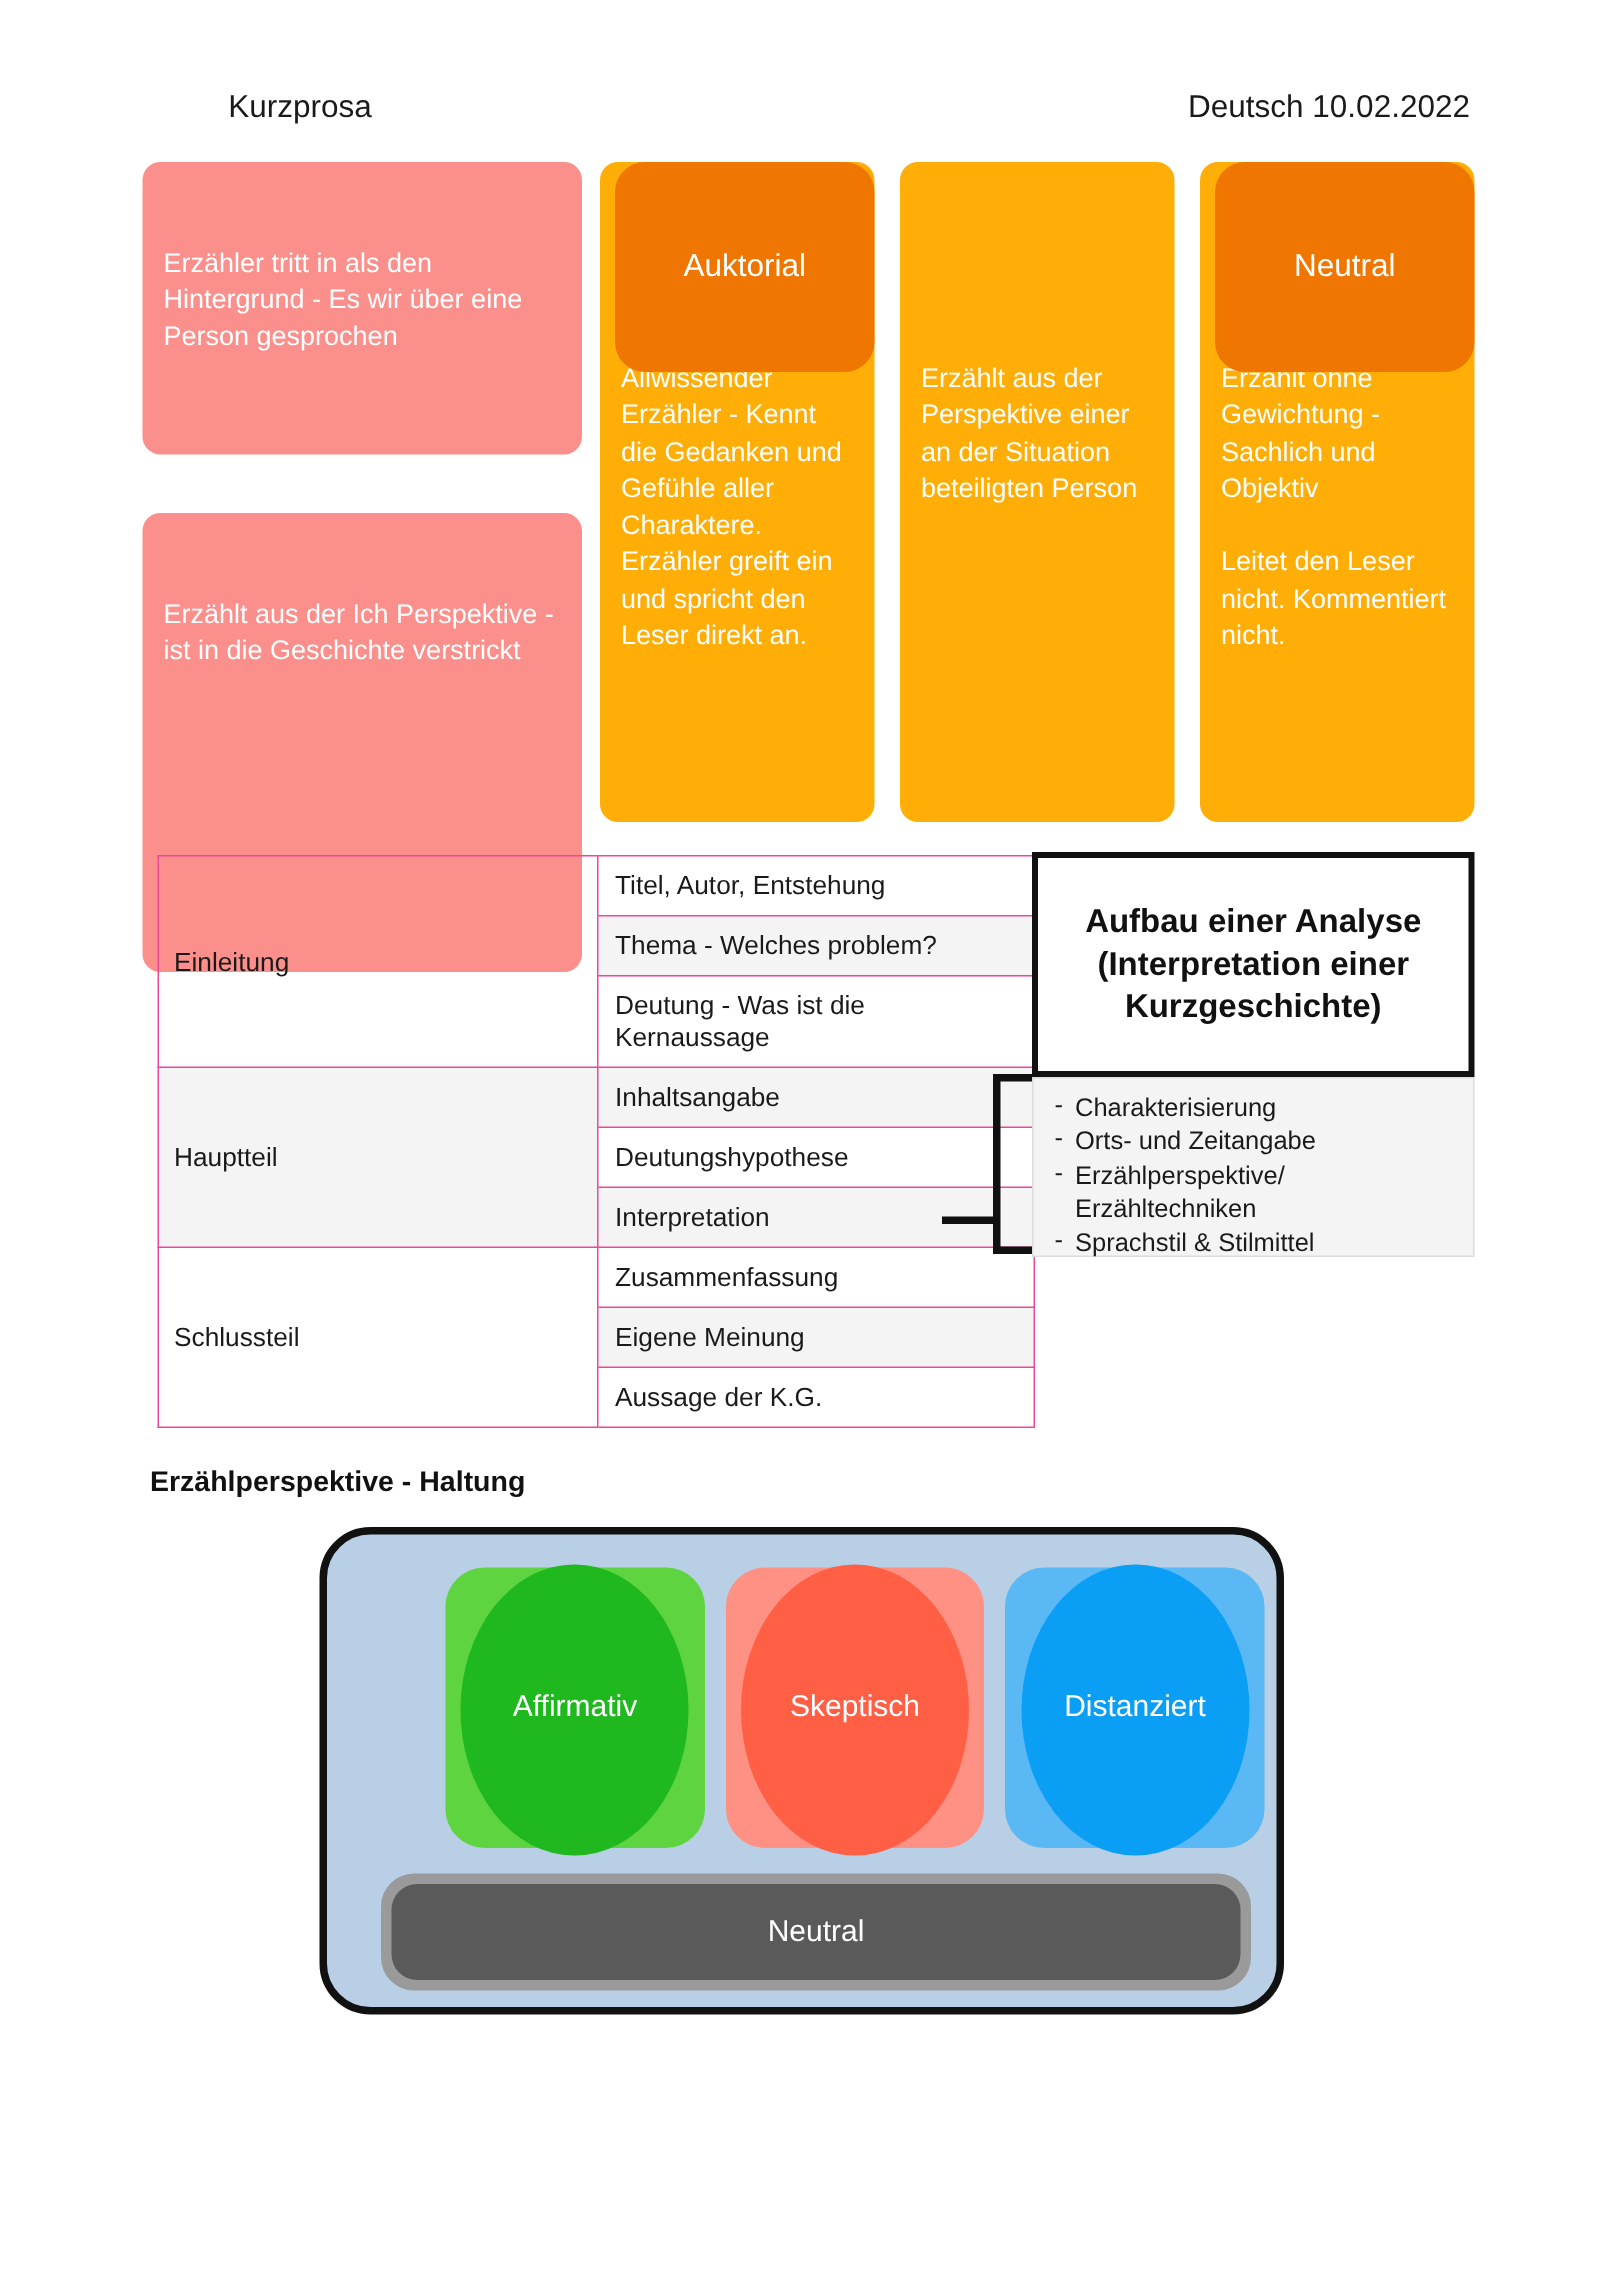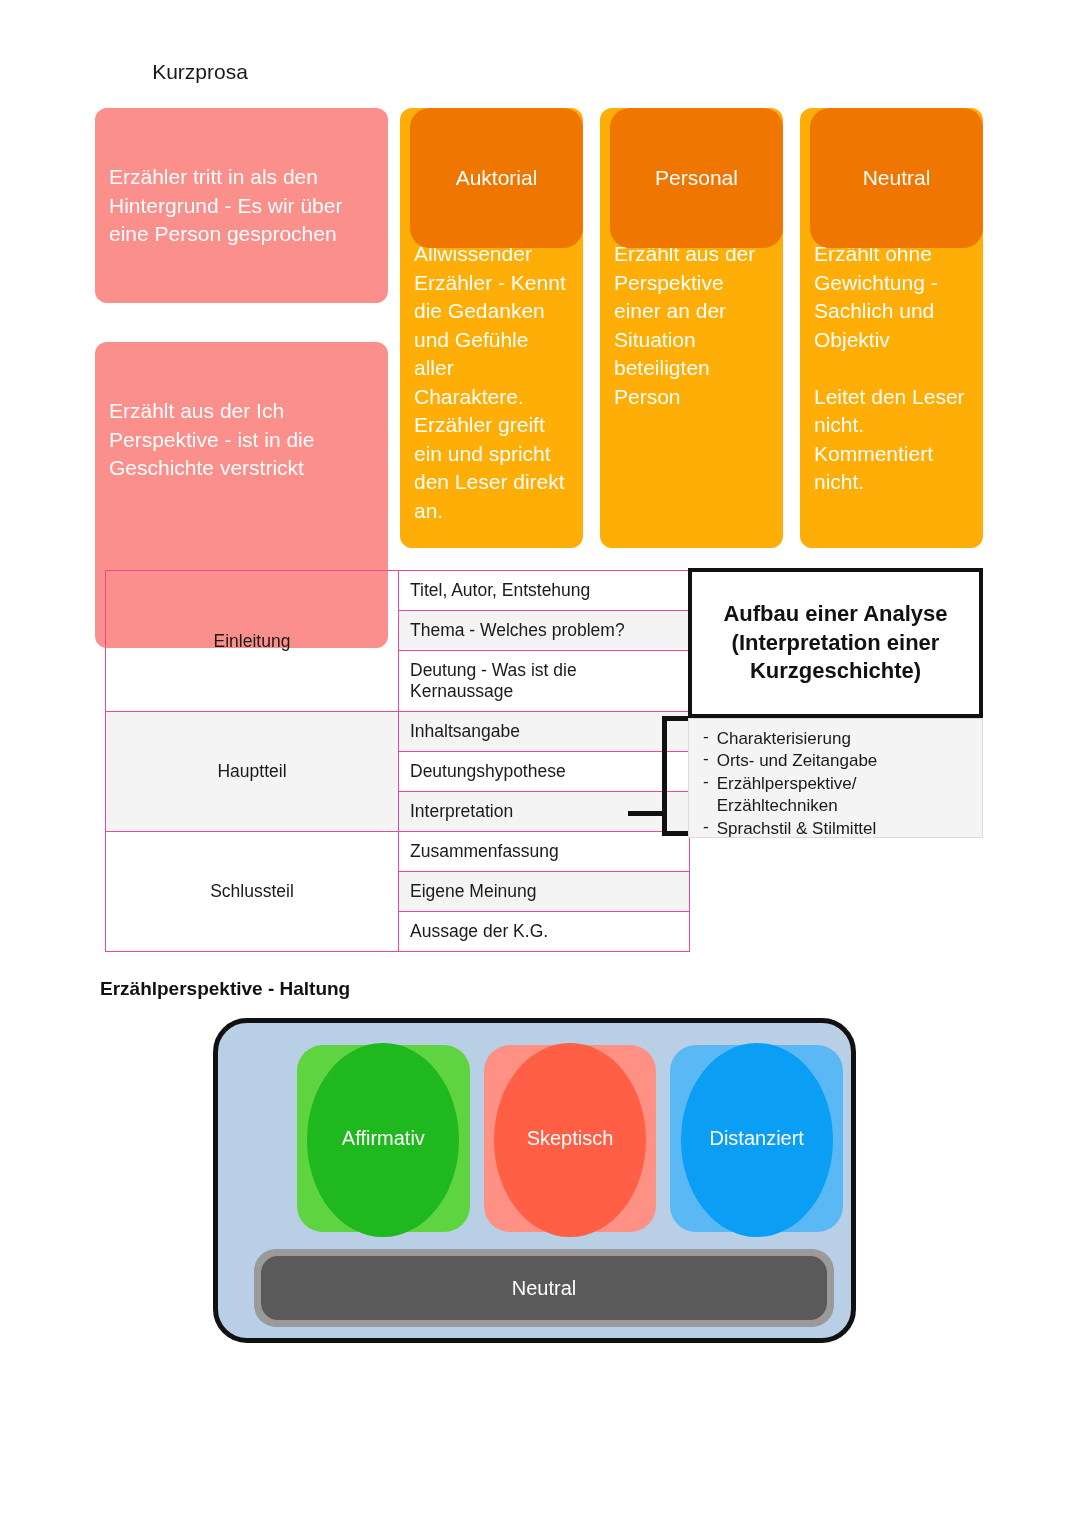--- a/index.html
+++ b/index.html
@@ -29,21 +29,21 @@
     position: absolute;
     top: 108px; left: 95px;
     width: 900px; height: 440px;
   }
   .pcard { position: absolute; }
   .pcard .body {
     position: absolute; inset: 0;
     border-radius: 12px;
     padding: 55px 14px 14px 14px;
     color: #ffffff;
-    font-size: 21px;
+    font-size: 18px;
     line-height: 1.36;
     white-space: pre-line;
     overflow: hidden;
   }
   .pcard .head {
     position: absolute;
     left: 0; right: 0;
     border-radius: 26px;
     color: #ffffff;
     font-size: 21px;
@@ -81,21 +81,21 @@
     font-size: 17.5px;
     color: #1a1a1a;
   }
   .struct-table td {
     border: 1px solid #ec4899;
     padding: 9px 11px;
     vertical-align: middle;
   }
   .struct-table td.sec {
     width: 293px;
-    text-align: center;
+    text-align: left;
     padding: 0 10px;
   }
   .struct-table tr.shade td { background: #f4f4f4; }
   .struct-table td.shadecell { background: #f4f4f4; }
   .struct-table td.tall { height: 58px; }
 
   
   .title-box {
     position: absolute;
     top: 568px; left: 688px;
@@ -210,40 +210,40 @@
     justify-content: center;
     color: #ffffff;
     font-size: 20px;
   }
 </style>
 </head>
 <body>
 
 <div class="doc-header">
   <div class="hdr-topic">Kurzprosa</div>
+  <div class="hdr-meta">Deutsch 10.02.2022</div>
 </div>
 
 <div class="card-band">
 
   <div class="pcard red" id="card-erform">
     <div class="body">Erzähler tritt in als den Hintergrund - Es wir über eine Person gesprochen</div>
   </div>
 
   <div class="pcard red" id="card-ichform">
     <div class="body">Erzählt aus der Ich Perspektive - ist in die Geschichte verstrickt</div>
   </div>
 
   <div class="pcard orange" id="card-auktorial">
     <div class="body">Allwissender Erzähler - Kennt die Gedanken und Gefühle aller Charaktere. Erzähler greift ein und spricht den Leser direkt an.</div>
     <div class="head">Auktorial</div>
   </div>
 
   <div class="pcard orange" id="card-personal">
     <div class="body">Erzählt aus der Perspektive einer an der Situation beteiligten Person</div>
-    <div class="head">Personal</div>
   </div>
 
   <div class="pcard orange" id="card-neutral">
     <div class="body">Erzählt ohne Gewichtung - Sachlich und Objektiv
 
 Leitet den Leser nicht. Kommentiert nicht.</div>
     <div class="head">Neutral</div>
   </div>
 
 </div>

